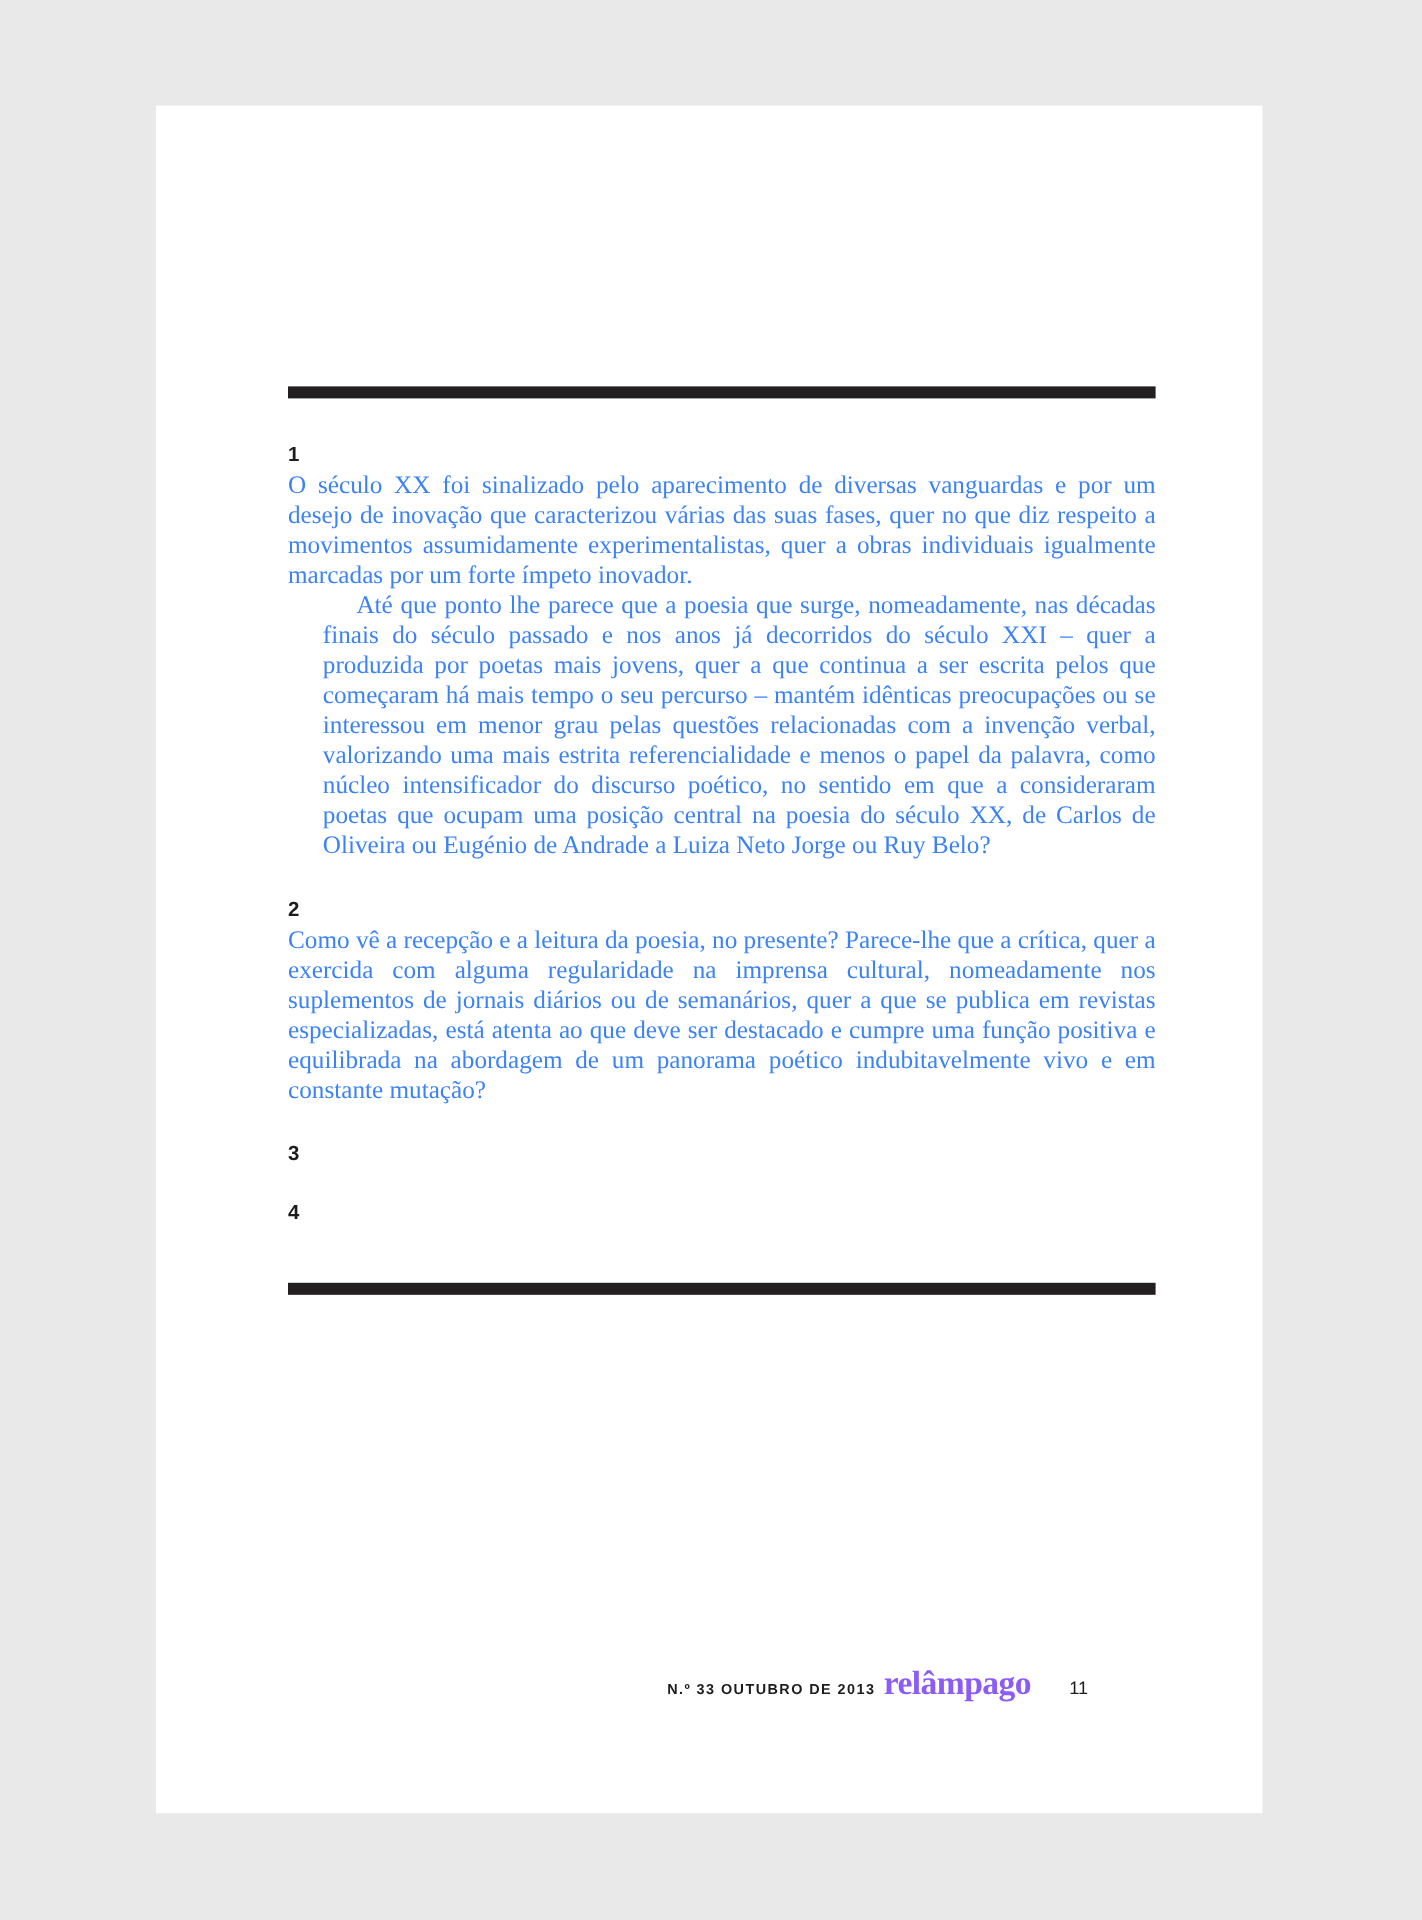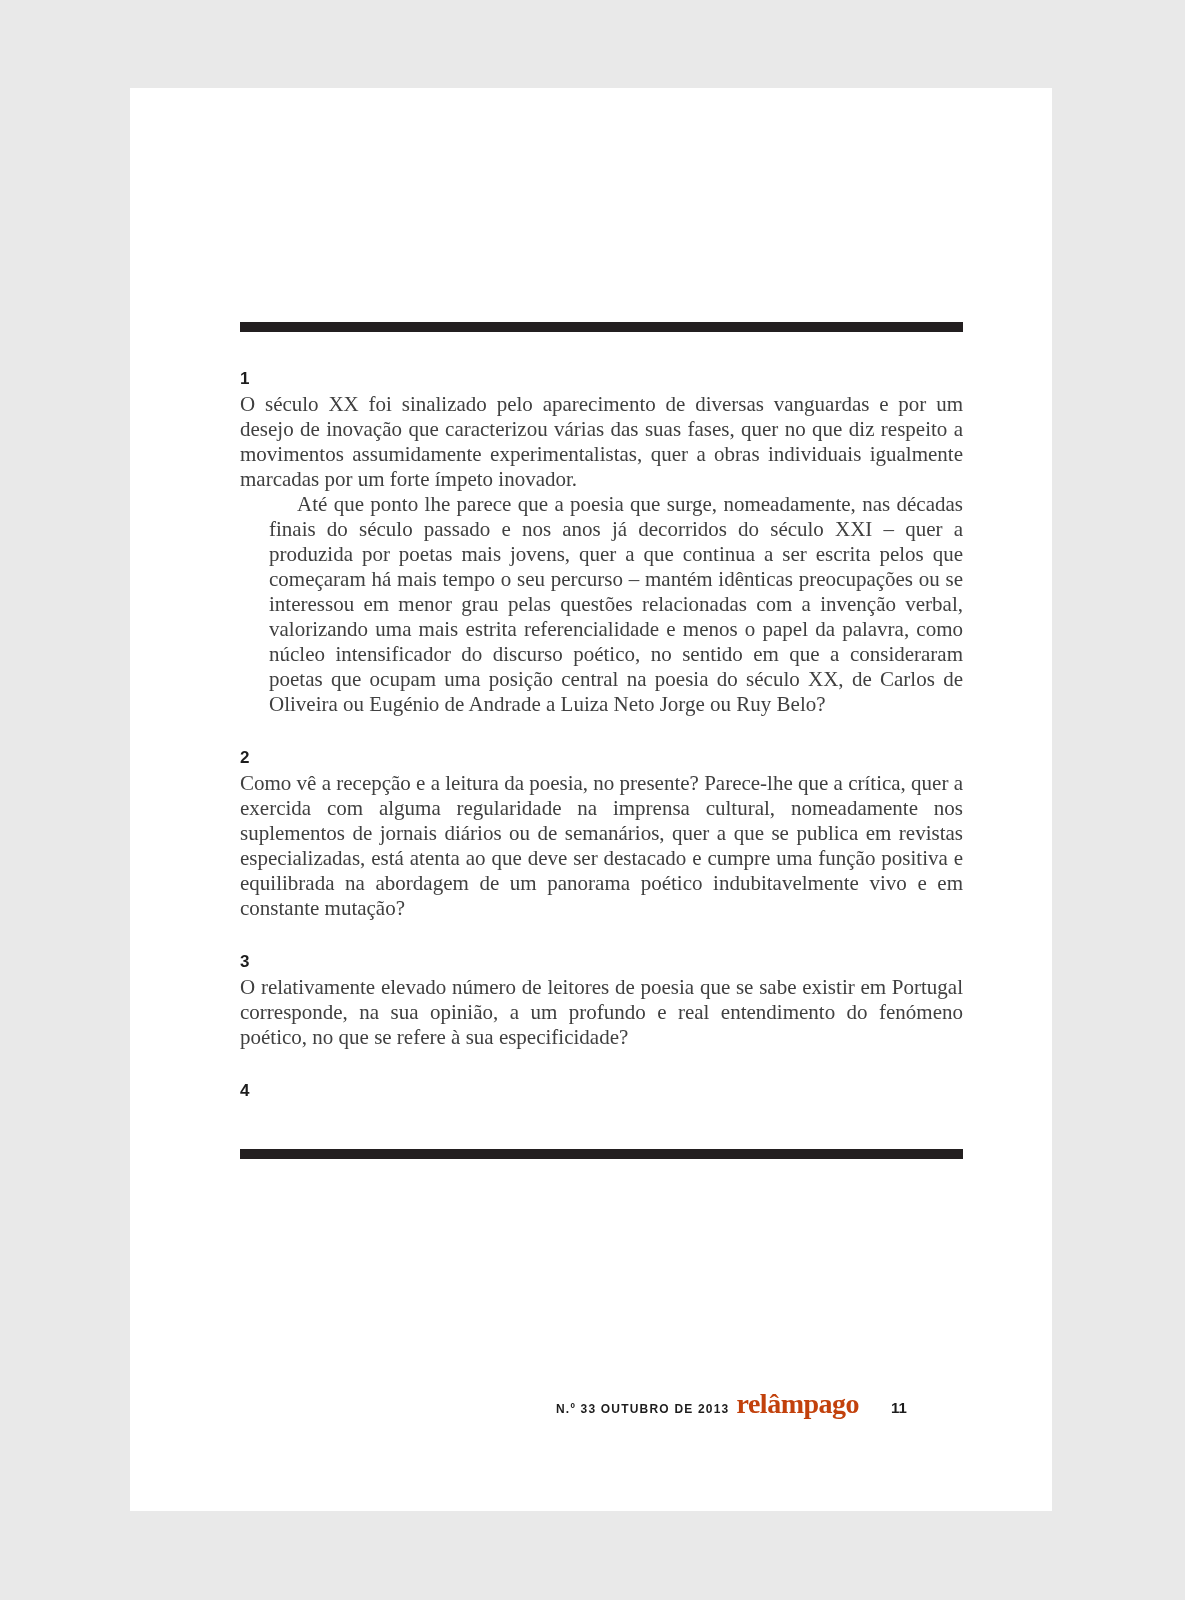--- a/index.html
+++ b/index.html
@@ -38,21 +38,21 @@
     letter-spacing: 0.5px;
     color: #1d1d1d;
   }
   .question.first .qnum { margin-top: 38px; }
   .question .qnum { margin-top: 32px; }
   .question.first .qnum { margin-top: 38px; }
   .question p {
     margin-top: 5px;
     font-size: 21px;
     line-height: 25px;
-    color: #404040;
+    color: #3b82f6;
     text-align: justify;
   }
   .question p + p { margin-top: 0; margin-left: 29px; }
   .question p.indent { text-indent: 28px; }
   .footer {
     position: absolute;
     left: 426px; top: 1300px;
     display: flex;
     align-items: baseline;
     white-space: nowrap;
@@ -62,26 +62,26 @@
     font-weight: bold;
     font-size: 12px;
     letter-spacing: 1.2px;
     color: #1d1d1d;
   }
   .wordmark {
     font-family: "Liberation Serif", "DejaVu Serif", serif;
     font-weight: bold;
     font-size: 28px;
     letter-spacing: -0.5px;
-    color: #c2410c;
+    color: #8b5cf6;
     margin-left: 7px;
   }
   .pagenum {
     font-family: "Liberation Sans", "DejaVu Sans", sans-serif;
-    font-weight: bold;
+    font-weight: normal;
     font-size: 15px;
     color: #1d1d1d;
     margin-left: 32px;
   }
 </style>
 </head>
 <body>
 
 <div class="canvas">
   <div class="page">
@@ -95,21 +95,20 @@
         <p class="indent">Até que ponto lhe parece que a poesia que surge, nomeadamente, nas décadas finais do século passado e nos anos já decorridos do século XXI – quer a produzida por poetas mais jovens, quer a que continua a ser escrita pelos que começaram há mais tempo o seu percurso – mantém idênticas preocupações ou se interessou em menor grau pelas questões relacionadas com a invenção verbal, valorizando uma mais estrita referencialidade e menos o papel da palavra, como núcleo intensificador do discurso poético, no sentido em que a consideraram poetas que ocupam uma posição central na poesia do século XX, de Carlos de Oliveira ou Eugénio de Andrade a Luiza Neto Jorge ou Ruy Belo?</p>
       </section>
 
       <section class="question">
         <div class="qnum">2</div>
         <p>Como vê a recepção e a leitura da poesia, no presente? Parece-lhe que a crítica, quer a exercida com alguma regularidade na imprensa cultural, nomeadamente nos suplementos de jornais diários ou de semanários, quer a que se publica em revistas especializadas, está atenta ao que deve ser destacado e cumpre uma função positiva e equilibrada na abordagem de um panorama poético indubitavelmente vivo e em constante mutação?</p>
       </section>
 
       <section class="question">
         <div class="qnum">3</div>
-        <p>O relativamente elevado número de leitores de poesia que se sabe existir em Portugal corresponde, na sua opinião, a um profundo e real entendimento do fenómeno poético, no que se refere à sua especificidade?</p>
       </section>
 
       <section class="question">
         <div class="qnum">4</div>
       </section>
 
       <div class="rule bottom"></div>
 
     </div>
 

